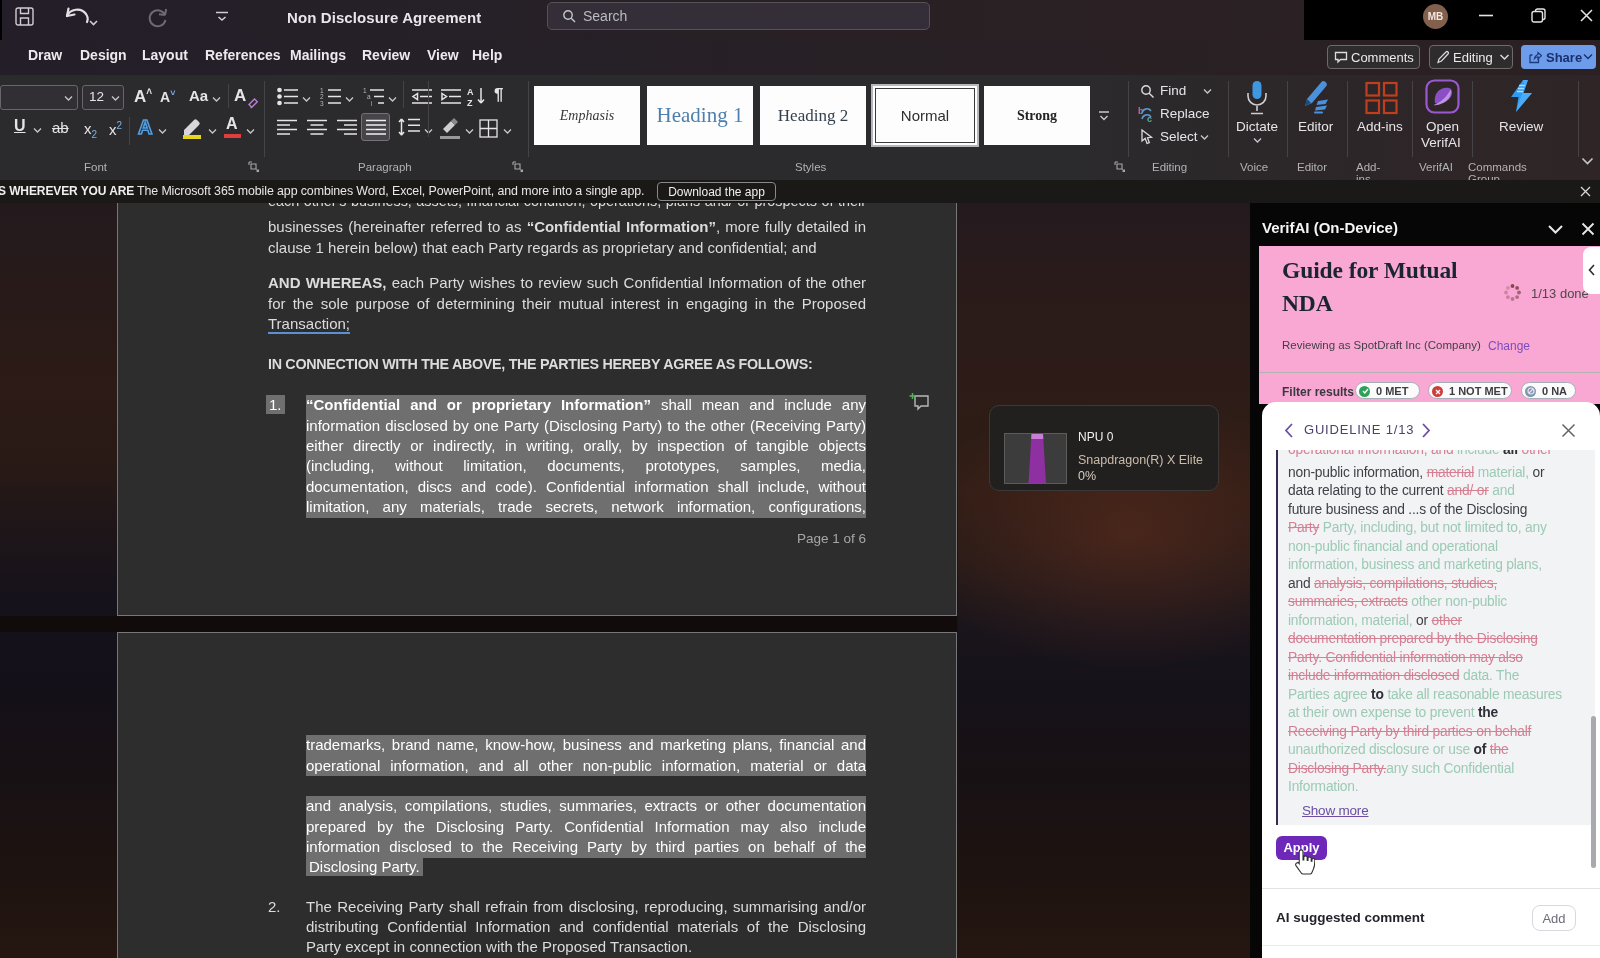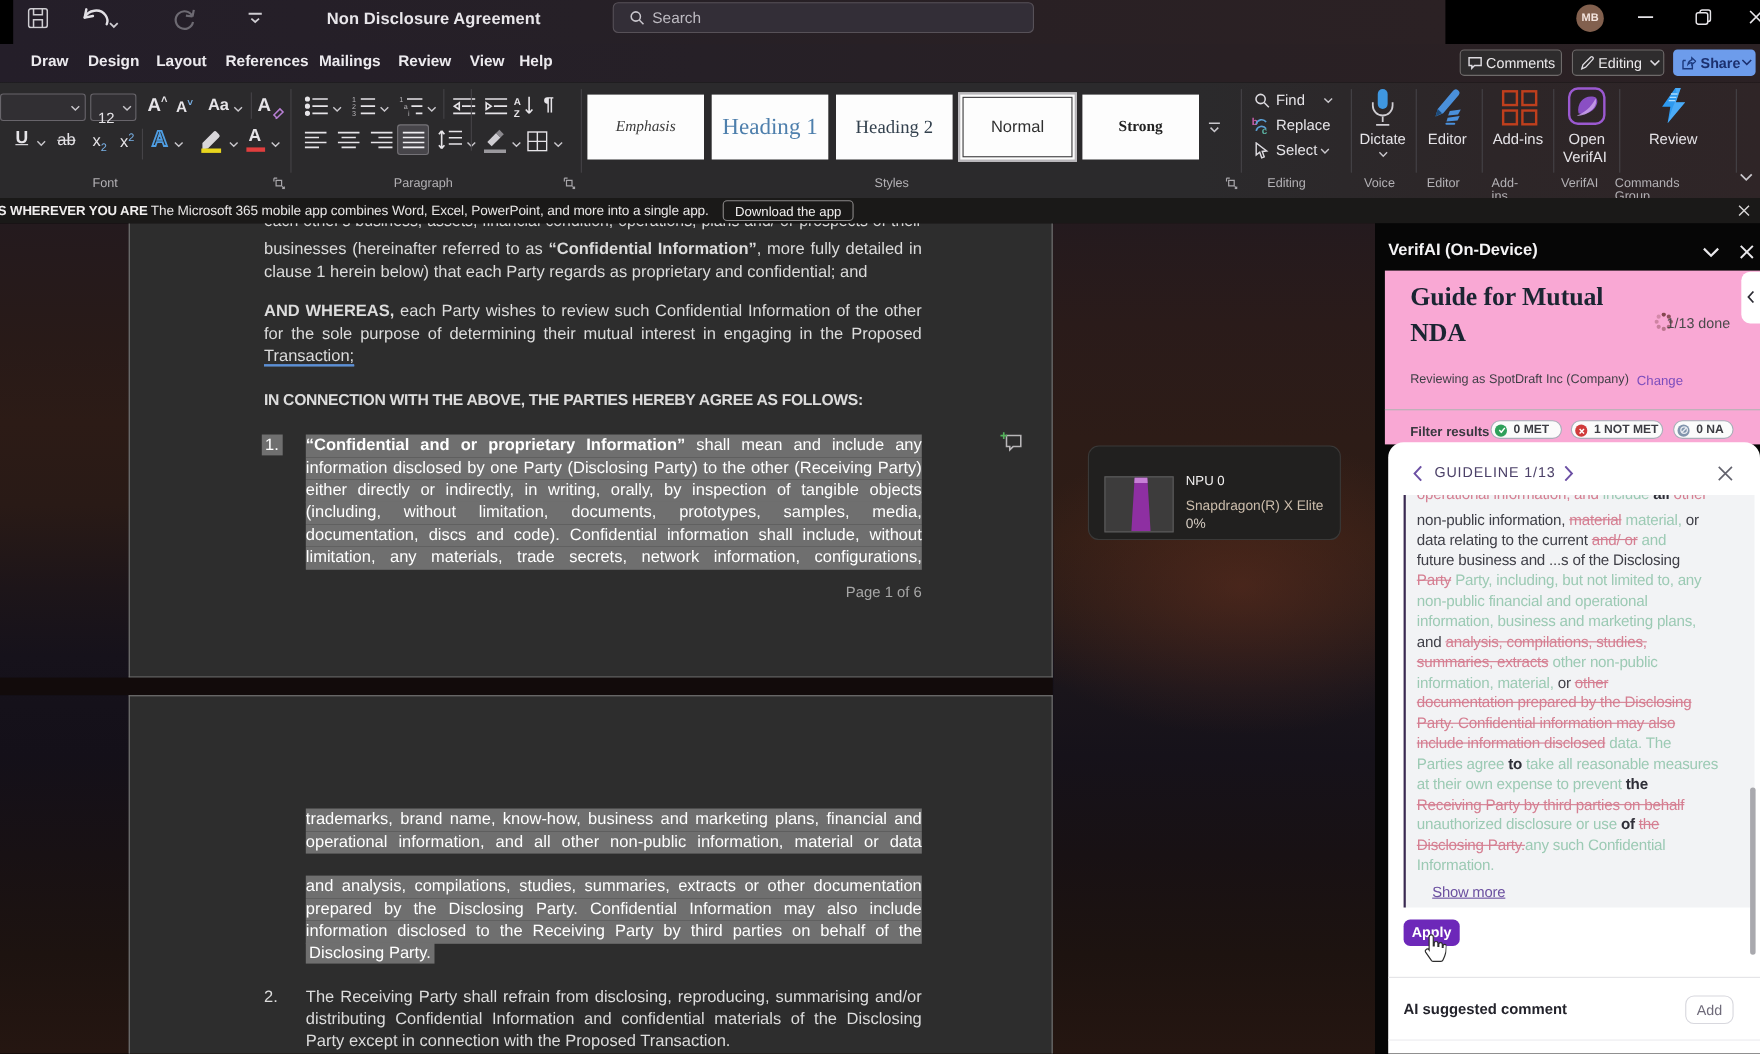--- a/index.html
+++ b/index.html
@@ -1,31 +1,31 @@
 <!DOCTYPE html>
 <html><head><meta charset="utf-8"><style>
 html,body{margin:0;padding:0;width:1600px;height:958px;overflow:hidden;background:#000;font-family:"Liberation Sans",sans-serif;}
 *{box-sizing:border-box;}
 .abs{position:absolute;}
 #stage{position:relative;width:1600px;height:958px;}
 
-#titlebar{left:12px;top:0;width:1302px;height:40px;background:linear-gradient(90deg,#241e29 0%,#262027 40%,#292024 70%,#2b2124 100%);}
+#titlebar{left:2px;top:0;width:1302px;height:40px;background:linear-gradient(90deg,#241e29 0%,#262027 40%,#292024 70%,#2b2124 100%);}
 #tabsrow{left:0;top:40px;width:1600px;height:35px;background:linear-gradient(90deg,#241e29 0%,#262027 40%,#292024 70%,#2b2124 100%);padding-left:32px;}
 
 #ribbon{left:0;top:75px;width:1600px;height:105px;background:linear-gradient(90deg,#2b2a2c 0%,#2b2a2c 68%,#2d2628 85%,#2f2527 100%);}
 
 #banner{left:0;top:180px;width:1600px;height:23px;background:#1a1918;}
 
 #docarea{left:0;top:203px;width:1250px;height:755px;background:linear-gradient(180deg,#241a1e 0%,#281a18 14%,#2c1b16 24%,#291a16 34%,#1d1519 44%,#16121b 52%,#141019 64%,#181114 76%,#1d1310 88%,#251611 100%);}
 #rwall{left:958px;top:0;width:292px;height:755px;background:radial-gradient(ellipse 300px 180px at 170px 330px, rgba(120,55,35,0.4), rgba(120,55,35,0) 75%),linear-gradient(180deg,#241a1e 0%,#2a1b1a 12%,#2d1c17 26%,#2e1c15 38%,#271a17 46%,#1a151b 56%,#16121a 64%,#181114 76%,#1d1310 88%,#251611 100%);}
 #page1{left:117px;top:0px;width:840px;height:413px;background:#2d2d2d;border-left:1px solid #777;border-right:1px solid #777;border-bottom:1px solid #777;}
 #gap{left:0px;top:413px;width:957px;height:16px;background:#120b0b;}
 #page2{left:117px;top:429px;width:840px;height:326px;background:#2d2d2d;border-left:1px solid #777;border-right:1px solid #777;border-top:1px solid #777;}
 
-.dl{position:absolute;height:20.5px;line-height:20.5px;font-size:15px;color:#dcdcdc;white-space:nowrap;}
+.dl{position:absolute;height:20.5px;line-height:20.5px;font-size:15px;color:#dcdcdc;white-space:nowrap;margin-left:28px;}
 .jl{text-align:justify;text-align-last:justify;white-space:normal;height:20.5px;overflow:visible;}
 .hl{background:#6f6f6f;color:#fff;}
 span.hl{padding:1px 3px;}
 #banner{z-index:6}
 #docarea{z-index:1}
 
 #verifai{left:1250px;top:203px;width:350px;height:755px;background:#060606;}
 #npu{left:989px;top:202px;width:230px;height:86px;background:#21201f;border:1px solid #3a3938;border-radius:10px;}
 #vcard{position:absolute;left:9px;top:43px;width:380px;height:158px;background:#f9a8d4;}
 #vwhite{position:absolute;left:12px;top:199px;width:338px;height:556px;background:#ffffff;border-radius:14px 14px 0 0;}
@@ -140,21 +140,21 @@
   <div class="abs" style="left:528px;top:6px;width:1px;height:76px;background:#454347"></div>
   <div class="abs" style="left:1128px;top:6px;width:1px;height:76px;background:#454347"></div>
   <div class="abs" style="left:1228px;top:6px;width:1px;height:76px;background:#454347"></div>
   <div class="abs" style="left:1287px;top:6px;width:1px;height:76px;background:#454347"></div>
   <div class="abs" style="left:1347px;top:6px;width:1px;height:76px;background:#454347"></div>
   <div class="abs" style="left:1412px;top:6px;width:1px;height:76px;background:#454347"></div>
   <div class="abs" style="left:1472px;top:6px;width:1px;height:76px;background:#454347"></div>
   <div class="abs" style="left:1578px;top:6px;width:1px;height:76px;background:#454347"></div>
 
   <div class="abs" style="left:0px;top:10px;width:78px;height:25px;background:#312f33;border:1px solid #68656b;border-radius:3px"></div>
-  <div class="abs" style="left:82px;top:10px;width:42px;height:25px;background:#312f33;border:1px solid #68656b;border-radius:3px;color:#e6e4e8;font-size:13.5px;padding:14px 0 0 6px">12</div>
+  <div class="abs" style="left:82px;top:10px;width:42px;height:25px;background:#312f33;border:1px solid #68656b;border-radius:3px;color:#e6e4e8;font-size:13.5px;padding:3px 0 0 6px">12</div>
   <svg class="abs" style="left:64px;top:20px" width="9" height="7" viewBox="0 0 9 7">
         <path d="M1 1.5l3.5 3.5L8 1.5" fill="none" stroke="#c9c7cc" stroke-width="1.3"></path>
       </svg>
   <svg class="abs" style="left:111px;top:20px" width="9" height="7" viewBox="0 0 9 7">
         <path d="M1 1.5l3.5 3.5L8 1.5" fill="none" stroke="#c9c7cc" stroke-width="1.3"></path>
       </svg>
   <div class="abs" style="left:134px;top:11px;color:#e6e4e8;font-size:17px;font-weight:600">A<span style="font-size:10px;vertical-align:7px">˄</span></div>
   <div class="abs" style="left:160px;top:13px;color:#e6e4e8;font-size:14px;font-weight:600">A<span style="font-size:9px;vertical-align:6px;color:#7ab2e8">˅</span></div>
   <div class="abs" style="left:189px;top:12px;color:#e6e4e8;font-size:15px;font-weight:600">Aa</div>
   <svg class="abs" style="left:212px;top:21px" width="9" height="7" viewBox="0 0 9 7">
@@ -440,21 +440,21 @@
             <circle cx="8.5" cy="2" r="1.9" opacity=".95"></circle>
             <circle cx="13.1" cy="3.9" r="1.9" opacity=".85"></circle>
             <circle cx="15" cy="8.5" r="1.9" opacity=".7"></circle>
             <circle cx="13.1" cy="13.1" r="1.9" opacity=".6"></circle>
             <circle cx="8.5" cy="15" r="1.9" opacity=".5"></circle>
             <circle cx="3.9" cy="13.1" r="1.9" opacity=".4"></circle>
             <circle cx="2" cy="8.5" r="1.9" opacity=".35"></circle>
             <circle cx="3.9" cy="3.9" r="1.9" opacity=".3"></circle>
           </g>
         </svg>
-    <div style="position:absolute;left:256px;top:40px;font-size:13px;color:#4a4a4a">1/13 done</div>
+    <div style="position:absolute;left:272px;top:40px;font-size:13px;color:#4a4a4a">1/13 done</div>
     <div style="position:absolute;left:23px;top:93px;font-size:11.5px;color:#3f3f46">Reviewing as SpotDraft Inc (Company)</div>
     <div style="position:absolute;left:229px;top:93px;font-size:12px;color:#7c4dbd">Change</div>
     <div style="position:absolute;left:0;top:126px;width:341px;height:1px;background:#b2b2b2"></div>
     <div style="position:absolute;left:23px;top:139px;font-size:12px;color:#38383f;font-weight:600">Filter results</div>
     <div class="pill" style="left:96px;top:136px;width:65px">
           <span class="dot" style="background:#2ea05a"></span>
           <svg style="position:absolute;left:5.5px;top:5px" width="7" height="6" viewBox="0 0 7 6">
             <path d="M1 3 l1.8 2 L6 1" stroke="#fff" stroke-width="1.3" fill="none"></path>
           </svg>
           <span style="position:absolute;left:20px;top:2px">0 MET</span>

